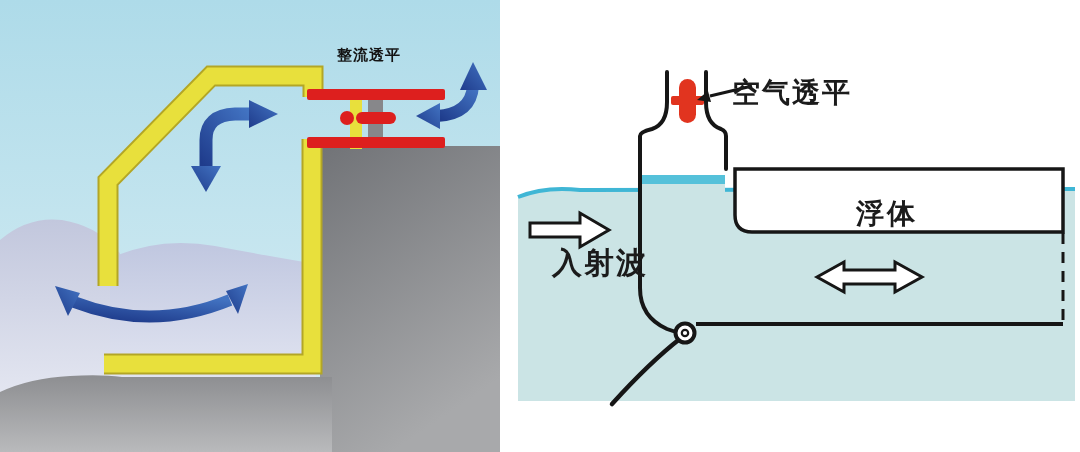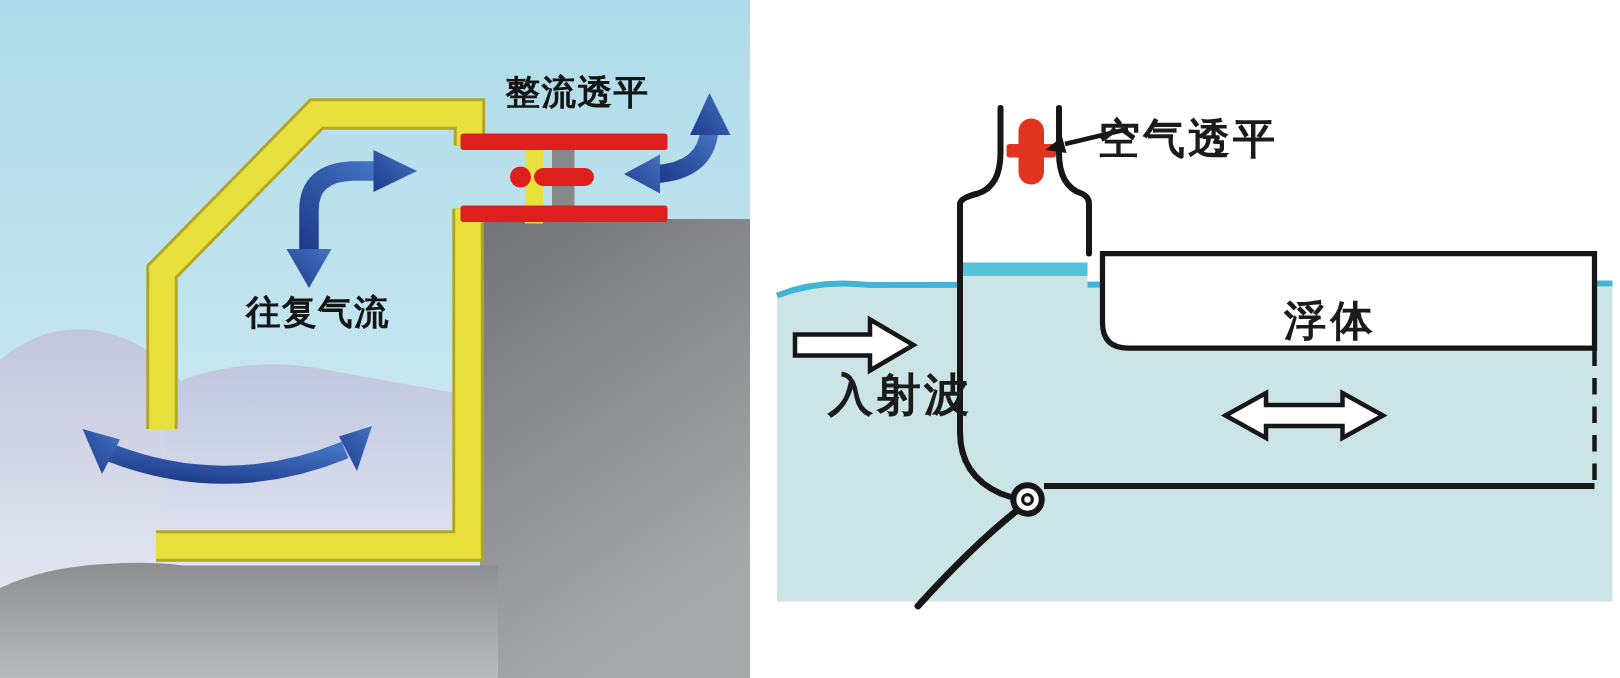--- a/index.html
+++ b/index.html
@@ -6,21 +6,21 @@
   .stage{
     position:relative;width:1080px;height:452px;overflow:hidden;
     background:#ffffff;font-family:"Liberation Sans",sans-serif;
   }
   .panel{position:absolute;top:0;height:452px;}
   .panel-left{left:0;width:500px;}
   .panel-right{left:500px;width:580px;}
   .panel svg{position:absolute;left:0;top:0;}
   .lbl{position:absolute;white-space:nowrap;color:#141414;}
   .lbl-sans{font-family:"Liberation Sans","DejaVu Sans",sans-serif;font-weight:bold;
-            font-size:23px;letter-spacing:1px;}
+            font-size:15px;letter-spacing:1px;}
   .lbl-serif{font-family:"Liberation Serif","DejaVu Serif",serif;font-weight:600;
              color:#1b1b1b;}
   .lbl-turbine-l{left:337px;top:46px;}
   .lbl-airflow{left:164px;top:193px;}
   .lbl-watercol{left:165px;top:276px;}
   .lbl-airturbine{left:232px;top:74px;font-size:28px;letter-spacing:2px;}
   .lbl-float{left:356px;top:183px;font-size:28px;letter-spacing:3px;margin-top:12px;}
   .lbl-wave{left:52px;top:243px;font-size:30px;letter-spacing:2px;}
 </style>
 </head>
@@ -106,21 +106,20 @@
       </g>
 
       <g>
         <path d="M74,302 Q152,332 230,300" fill="none" stroke="url(#blueG)" stroke-width="12"></path>
         <polygon points="55,286 80,293 68,316" fill="url(#blueG)"></polygon>
         <polygon points="248,284 226,291 238,314" fill="url(#blueG)"></polygon>
       </g>
     </svg>
 
     <span class="lbl lbl-sans lbl-turbine-l">整流透平</span>
-    <span class="lbl lbl-sans lbl-airflow">往复气流</span>
   </div>
 
   <div class="panel panel-right">
     <svg width="580" height="452" viewBox="0 0 580 452">
 
       <g>
         <path d="M18,196 Q45,187 80,191 L575,191 L575,401 L18,401 Z" fill="#cbe4e5"></path>
         <path d="M18,197 Q45,186 80,190 L575,189" fill="none" stroke="#3fb6d5" stroke-width="4"></path>
       </g>
 

